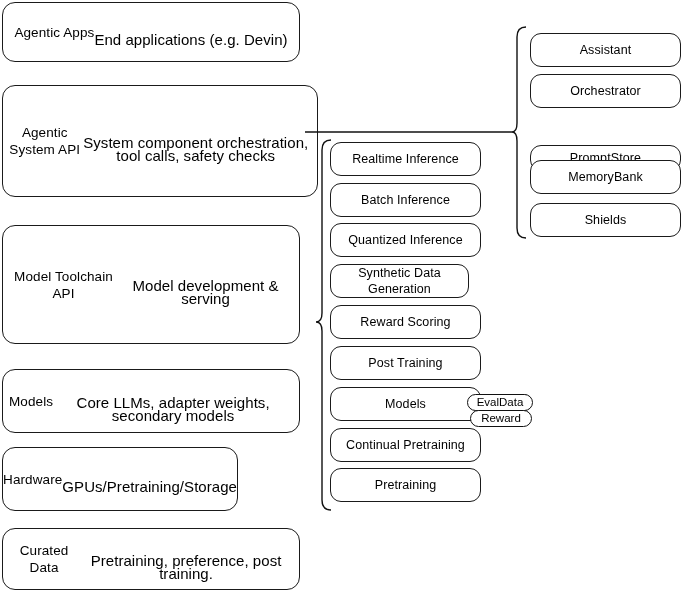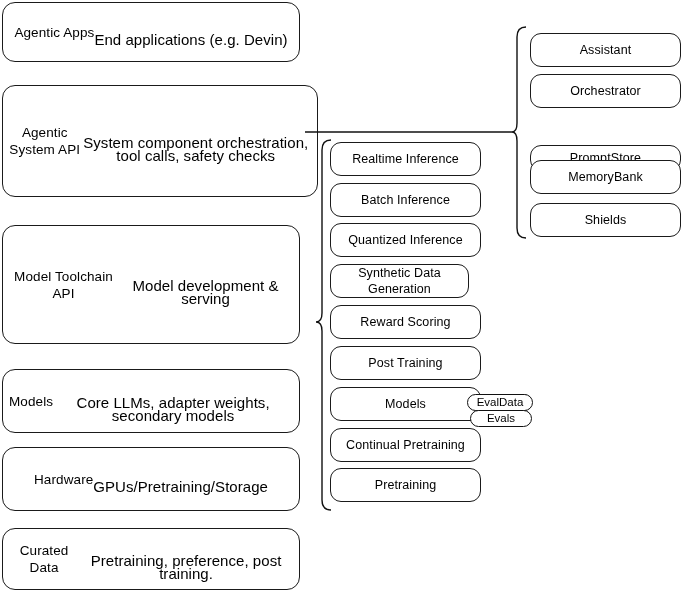--- a/index.html
+++ b/index.html
@@ -113,21 +113,21 @@
         <div class="layer-sub">System component orchestration, tool calls, safety checks</div>
       </div>
       <div class="box layer" style="left: 2px; top: 225px; width: 298px; height: 119px;">
         <div class="layer-title">Model Toolchain API</div>
         <div class="layer-sub">Model development &amp; serving</div>
       </div>
       <div class="box layer" style="left: 2px; top: 369px; width: 298px; height: 64px;">
         <div class="layer-title">Models</div>
         <div class="layer-sub">Core LLMs, adapter weights, secondary models</div>
       </div>
-      <div class="box layer" style="left: 2px; top: 447px; width: 298px; height: 64px;">
+      <div class="box layer" style="left: 2px; top: 447px; width: 236px; height: 64px;">
         <div class="layer-title">Hardware</div>
         <div class="layer-sub">GPUs/Pretraining/Storage</div>
       </div>
       <div class="box layer" style="left: 2px; top: 528px; width: 298px; height: 62px;">
         <div class="layer-title">Curated Data</div>
         <div class="layer-sub">Pretraining, preference, post training.</div>
       </div>
     </div>
 
   <div id="toolchain-column">
@@ -156,21 +156,21 @@
         <div class="cap-label">Continual Pretraining</div>
       </div>
       <div class="box cap" style="left: 330px; top: 468px; width: 151px; height: 34px;">
         <div class="cap-label">Pretraining</div>
       </div>
     </div>
 
   <div id="evals-badges">
       <div class="pill" style="left: 470px; top: 394px; width: 62px; height: 17px;">Harness</div>
       <div class="pill" style="left: 467px; top: 394px; width: 66px; height: 17px;">EvalData</div>
-      <div class="pill" style="left: 470px; top: 410px; width: 62px; height: 17px;">Evals</div>
+      <div class="pill" style="left: 470px; top: 410px; width: 62px; height: 17px;">Reward</div>
     </div>
 
   <div id="components-column">
       <div class="box cap" style="left: 530px; top: 33px; width: 151px; height: 34px;">
         <div class="cap-label">Assistant</div>
       </div>
       <div class="box cap" style="left: 530px; top: 74px; width: 151px; height: 34px;">
         <div class="cap-label">Orchestrator</div>
       </div>
       <div class="box cap" style="left: 530px; top: 100px; width: 151px; height: 26px; margin-top: 45px;">

